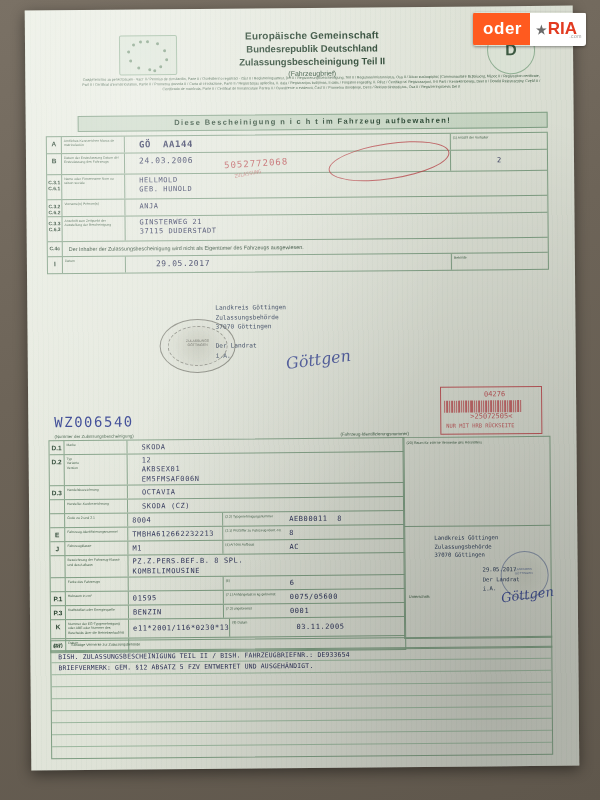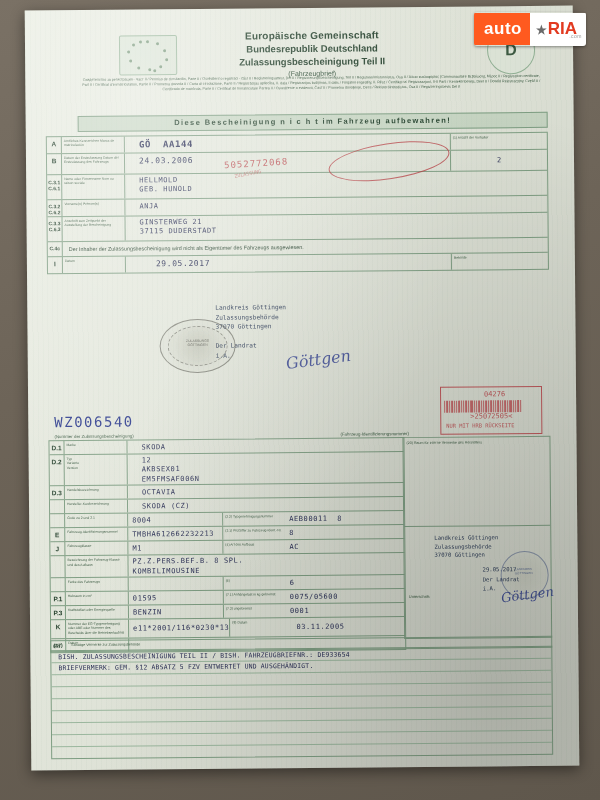--- a/index.html
+++ b/index.html
@@ -296,21 +296,21 @@
     opacity:.7;
   }
   .barcode i { display:block; width:1px; background:#b5373d; }
 </style>
 </head>
 <body>
 
 <div class="photo">
 
   <div class="watermark">
-    <div class="wm-auto">auto</div>
+    <div class="wm-auto">oder</div>
     <div class="wm-ria">
       <span class="wm-star">★</span><span>RIA</span>
       <span class="wm-com">.com</span>
     </div>
   </div>
 
   <div class="sheet">
     <div class="inner">
 
       <div class="hdr">

